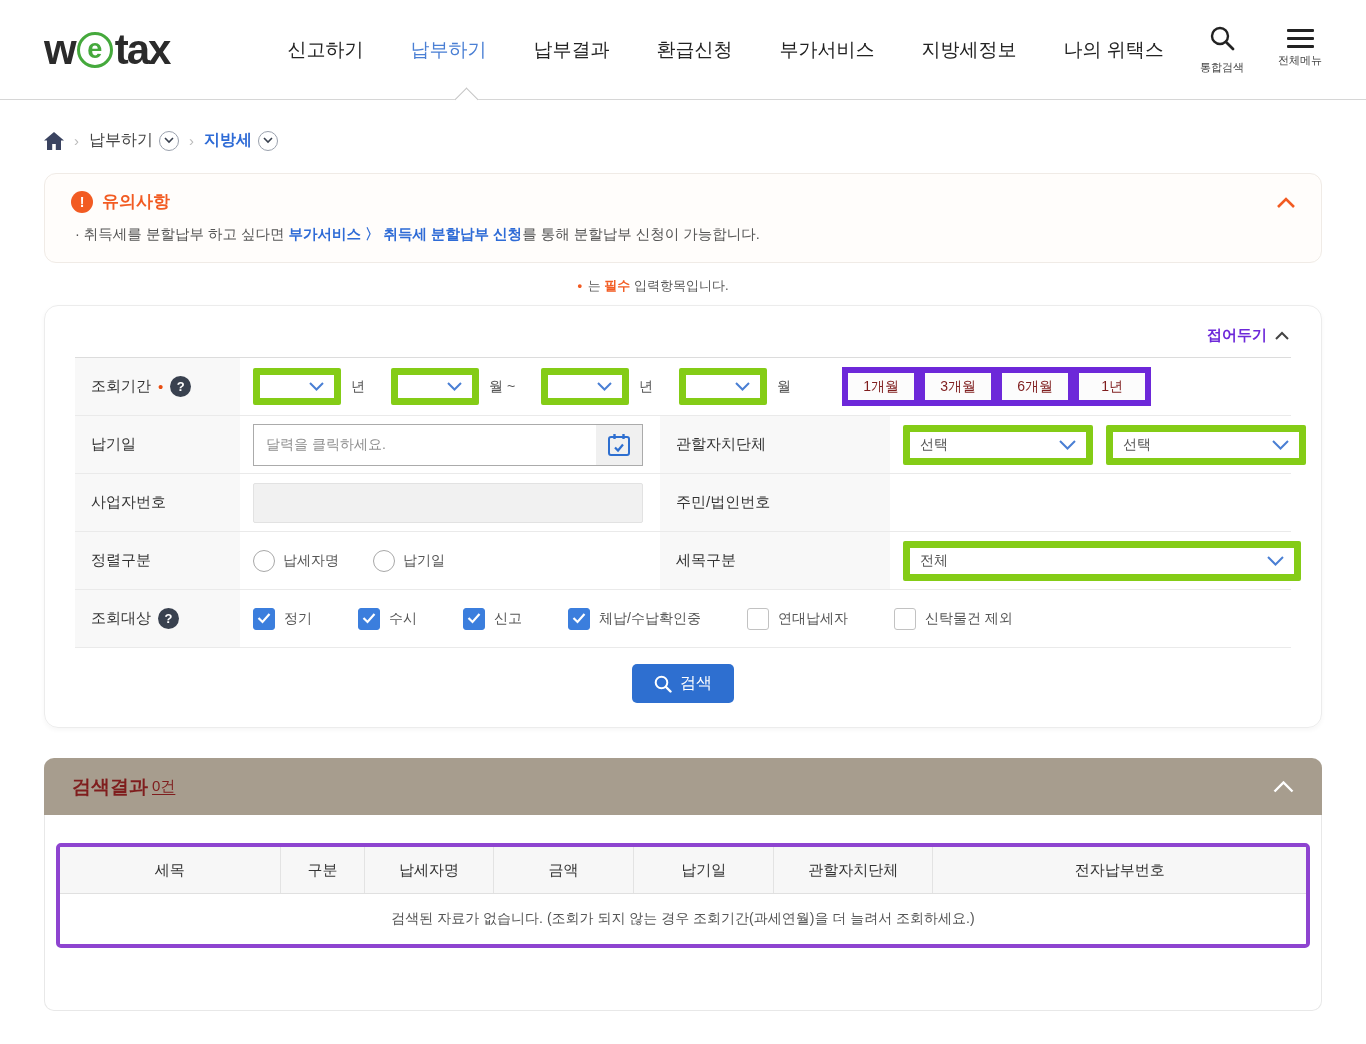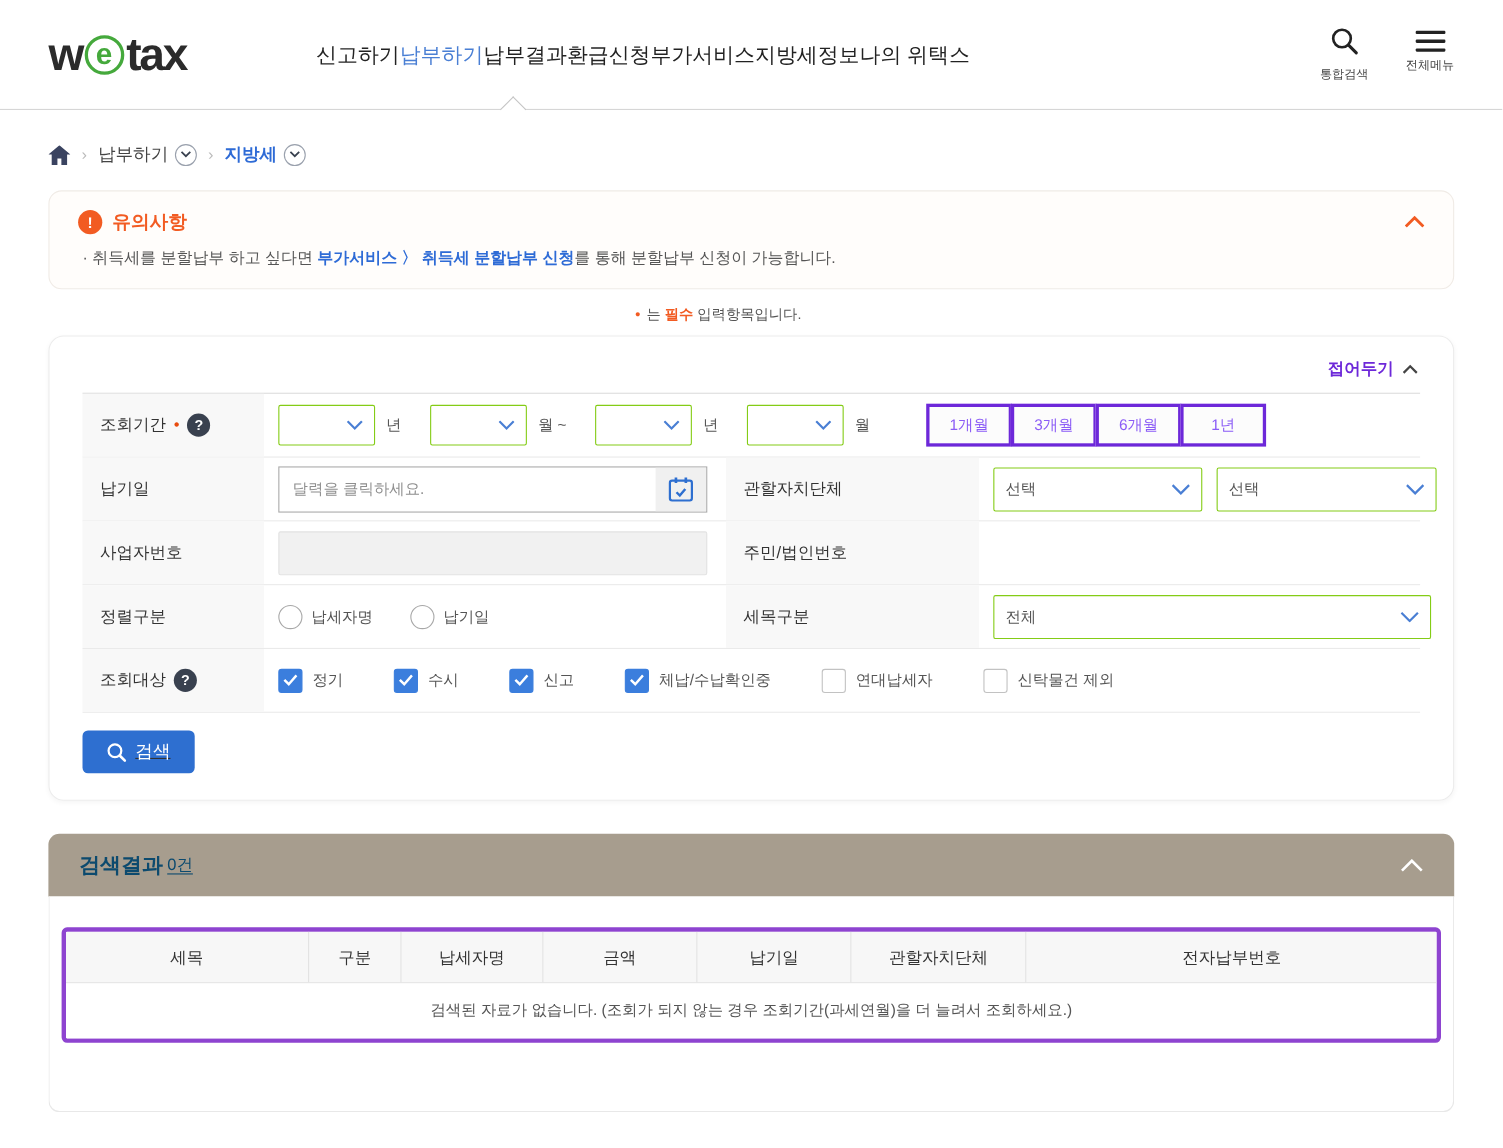--- a/index.html
+++ b/index.html
@@ -3,21 +3,21 @@
 <meta charset="utf-8">
 <style>
   * { margin:0; padding:0; box-sizing:border-box; }
   body { background:#fff; font-family:"Liberation Sans","DejaVu Sans",sans-serif; color:#333; }
   .page { width:1366px; height:1044px; margin:0 auto; background:#fff; overflow:hidden; }
 
   
   .header { height:100px; display:flex; align-items:center; padding:0 44px; border-bottom:1px solid #d6d6d6; position:relative; }
   .logo { font-size:42px; font-weight:800; color:#2b2b2b; letter-spacing:-2px; cursor:pointer; display:flex; align-items:center; }
   .logo-e { color:#45a93c; border:3px solid #45a93c; border-radius:50%; width:36px; height:36px; display:inline-flex; align-items:center; justify-content:center; font-size:27px; margin:0 2px; letter-spacing:0; }
-  .nav { display:flex; margin-left:118px; }
+  .nav { display:flex; gap:47px; margin-left:118px; }
   .nav-item { font-size:19px; color:#222; cursor:pointer; white-space:nowrap; }
   .nav-item.active { color:#4a7fd4; }
   .utils { margin-left:auto; display:flex; gap:34px; }
   .util { display:flex; flex-direction:column; align-items:center; gap:5px; cursor:pointer; }
   .util-label { font-size:11px; color:#444; }
   .hamburger { display:flex; flex-direction:column; gap:5px; padding-top:4px; }
   .hamburger span { display:block; width:27px; height:3px; background:#222; border-radius:1px; }
   .notch { position:absolute; left:458px; bottom:-9px; width:17px; height:17px; background:#fff; transform:rotate(45deg); border-left:1px solid #c4c4c4; border-top:1px solid #c4c4c4; }
 
   
@@ -46,26 +46,26 @@
   .collapse-row { display:flex; justify-content:flex-end; align-items:center; gap:8px; font-size:15px; font-weight:600; color:#6d28d9; padding:2px 2px 12px; cursor:pointer; }
   .ftable { border-top:1px solid #dcdcdc; }
   .frow { display:grid; border-bottom:1px solid #eaeaea; min-height:58px; align-items:stretch; }
   .frow.full { grid-template-columns:165px 1fr; }
   .frow.split { grid-template-columns:165px 420px 230px 1fr; }
   .fl { background:#f8f8f8; display:flex; align-items:center; gap:7px; padding:0 16px; font-size:15px; color:#333; }
   .fc { display:flex; align-items:center; padding-left:13px; gap:8px; }
   .req-dot { color:#e84c0f; font-size:15px; line-height:1; }
   .qicon { width:21px; height:21px; border-radius:50%; background:#39414f; color:#fff; font-size:13px; font-weight:700; display:inline-flex; align-items:center; justify-content:center; cursor:pointer; flex:none; }
 
-  .select { height:37px; border:1px solid #84cc16; background:#fff; border-radius:2px; display:inline-flex; align-items:center; justify-content:space-between; padding:0 10px; cursor:pointer; flex:none; }
+  .select { height:37px; border:7px solid #84cc16; background:#fff; border-radius:2px; display:inline-flex; align-items:center; justify-content:space-between; padding:0 10px; cursor:pointer; flex:none; }
   .sel-sm { width:88px; }
   .sel-text { font-size:14px; color:#555; }
   .suffix { font-size:14px; color:#555; margin:0 18px 0 2px; white-space:nowrap; }
   .qgroup { display:flex; margin-left:26px; }
-  .qbtn { width:78px; height:39px; background:#fcfcfc; border:3px solid #6d28d9; margin-left:-1px; font-size:14px; color:#8b5cf6; cursor:pointer; font-family:inherit; }
+  .qbtn { width:78px; height:39px; background:#fcfcfc; border:6px solid #6d28d9; margin-left:-1px; font-size:14px; color:#7f1d1d; cursor:pointer; font-family:inherit; }
 
   .date-input { width:390px; height:42px; border:1px solid #ababab; background:#fff; display:flex; align-items:center; justify-content:space-between; overflow:hidden; cursor:pointer; }
   .date-ph { font-size:14px; color:#8f8f8f; padding-left:12px; }
   .cal-btn { width:46px; height:100%; background:#f0f0f0; display:flex; align-items:center; justify-content:center; flex:none; cursor:pointer; }
 
   .input-disabled { width:390px; height:40px; background:#f1f1f1; border:1px solid #e2e2e2; border-radius:2px; }
 
   .radio { display:inline-flex; align-items:center; gap:8px; cursor:pointer; margin-right:26px; }
   .rdot { width:22px; height:22px; border:1.5px solid #a8a8a8; border-radius:50%; background:#fff; flex:none; }
   .rlabel, .clabel { font-size:14px; color:#555; }
@@ -73,25 +73,25 @@
   .checkbox { display:inline-flex; align-items:center; gap:9px; cursor:pointer; margin-right:38px; }
   .cbox { width:22px; height:22px; border:1.5px solid #c2c2c2; border-radius:3px; background:#fff; display:inline-flex; align-items:center; justify-content:center; flex:none; }
   .cbox svg { display:none; }
   .checkbox.checked .cbox { background:#3b7edd; border-color:#3b7edd; }
   .checkbox.checked .cbox svg { display:block; }
 
   .sel-district1 { width:190px; height:40px; }
   .sel-district2 { width:200px; height:40px; margin-left:5px; }
   .sel-wide { width:398px; height:40px; }
 
-  .search-row { display:flex; justify-content:flex-start; margin-top:16px;text-decoration:underline; }
+  .search-row { display:flex; justify-content:center; margin-top:16px; }
   .search-btn { display:inline-flex; align-items:center; gap:8px; background:#2e6fd0; border:none; border-radius:5px; color:#fff; font-size:16px; padding:9px 22px; cursor:pointer; font-family:inherit; }
 
   
-  .results-header { margin:30px 44px 0; height:57px; background:#a79d8e; border-radius:10px 10px 0 0; display:flex; align-items:center; padding:0 28px; color:#0c4a6e; }
+  .results-header { margin:30px 44px 0; height:57px; background:#a79d8e; border-radius:10px 10px 0 0; display:flex; align-items:center; padding:0 28px; color:#7f1d1d; }
   .r-title { font-size:19px; font-weight:700; }
   .r-count { font-size:15px; margin-left:4px; text-decoration:underline; text-underline-offset:3px; cursor:pointer; }
   .r-collapse { margin-left:auto; cursor:pointer; display:flex; }
   .results-body { margin:0 44px; border:1px solid #e8e8e8; border-top:none; border-radius:0 0 10px 10px; padding:28px 11px 62px; background:#fff; }
   .table-wrap { border:4px solid #8e44d0; border-radius:5px; overflow:hidden; }
   .thead { display:grid; grid-template-columns:17.7% 6.8% 10.3% 11.3% 11.2% 12.8% auto; background:#f7f7f7; border-bottom:1px solid #e0e0e0; }
   .th { height:46px; display:flex; align-items:center; justify-content:center; font-size:15px; color:#333; border-right:1px solid #e3e3e3; }
   .th:last-child { border-right:none; }
   .empty-row { height:50px; display:flex; align-items:center; justify-content:center; font-size:14px; color:#555; background:#fff; }
 </style>

